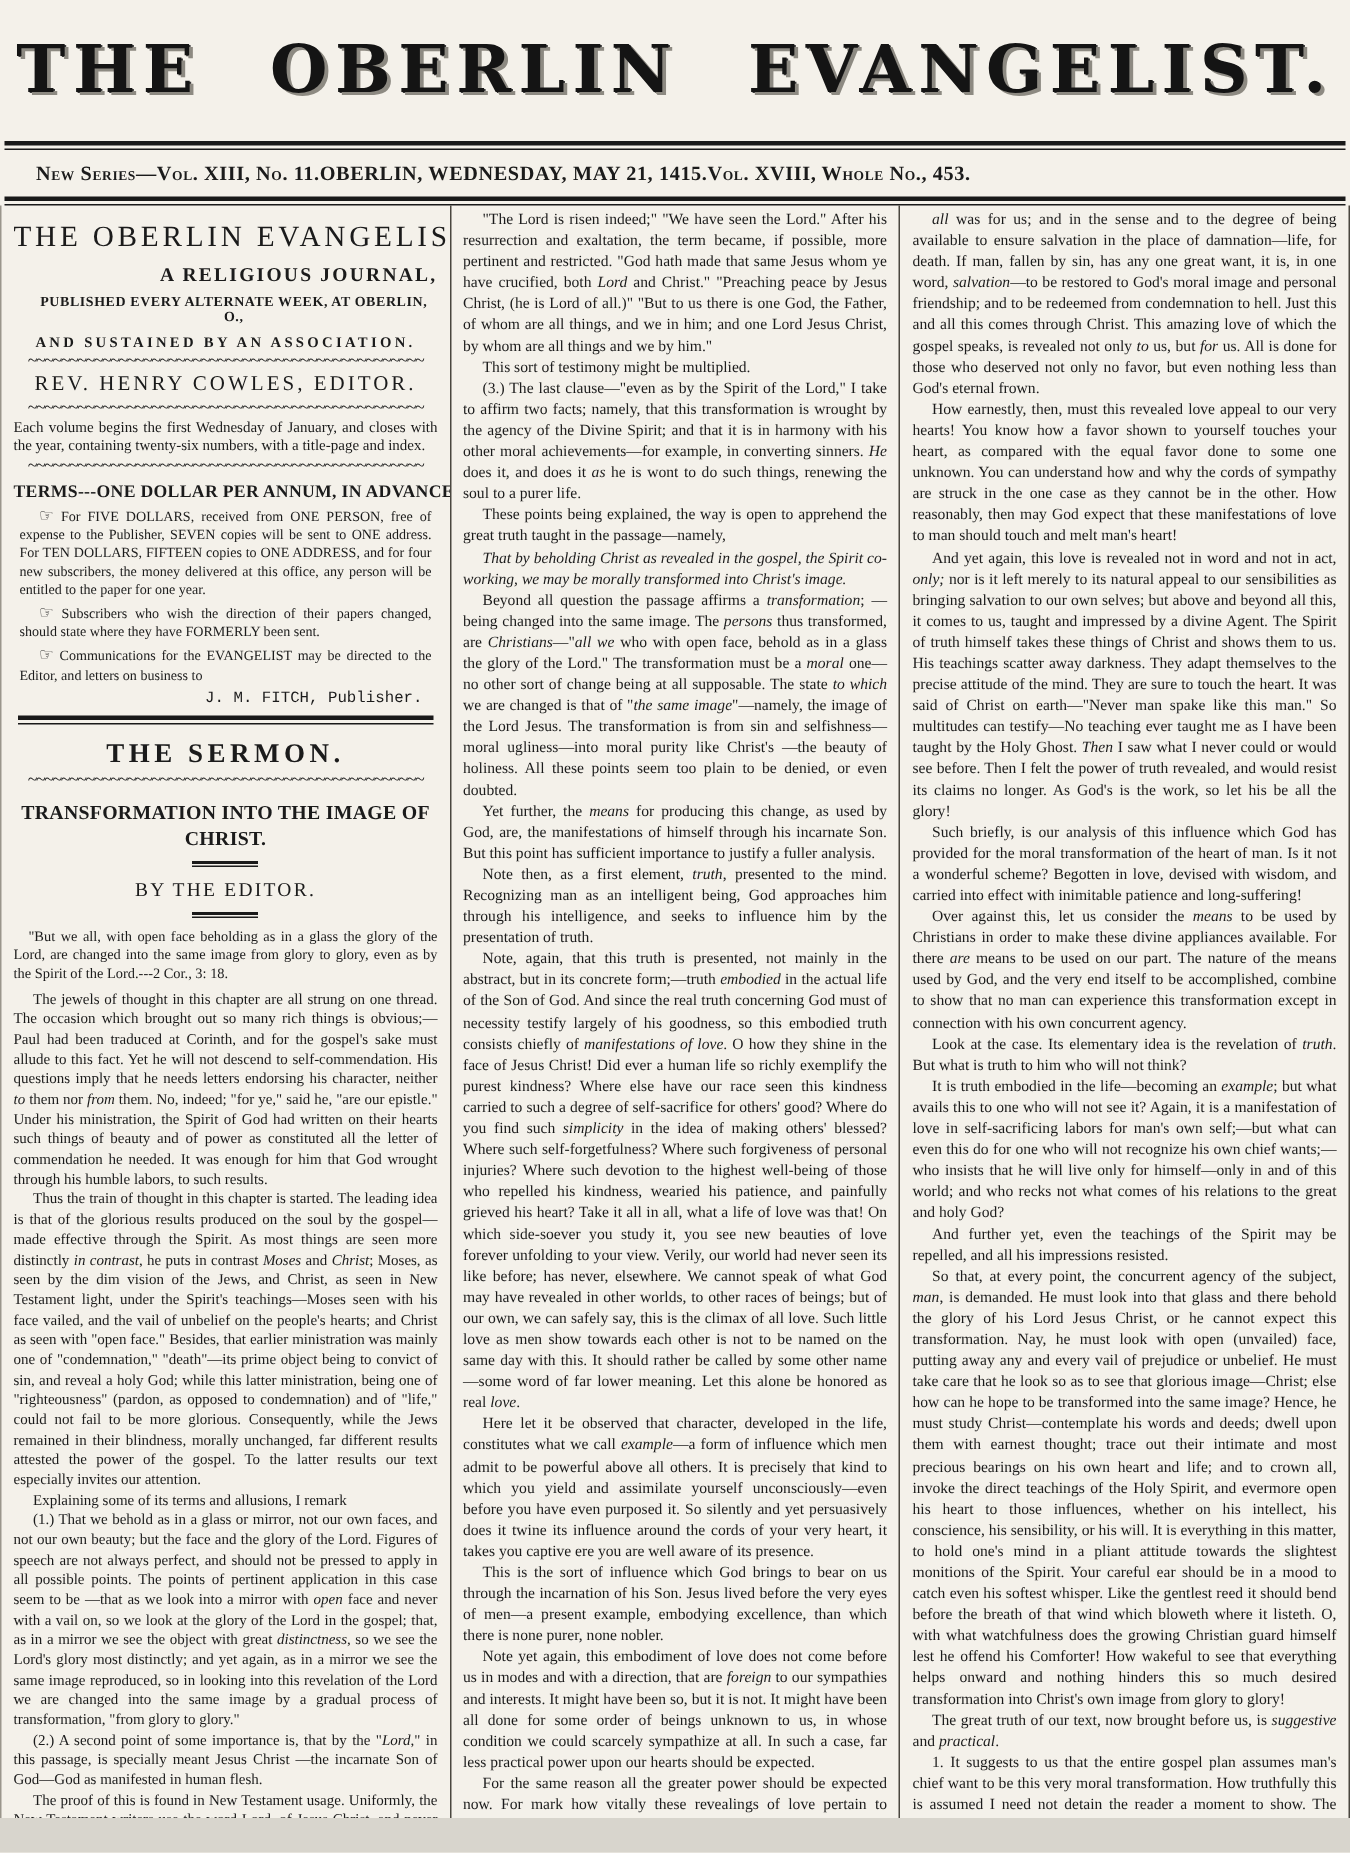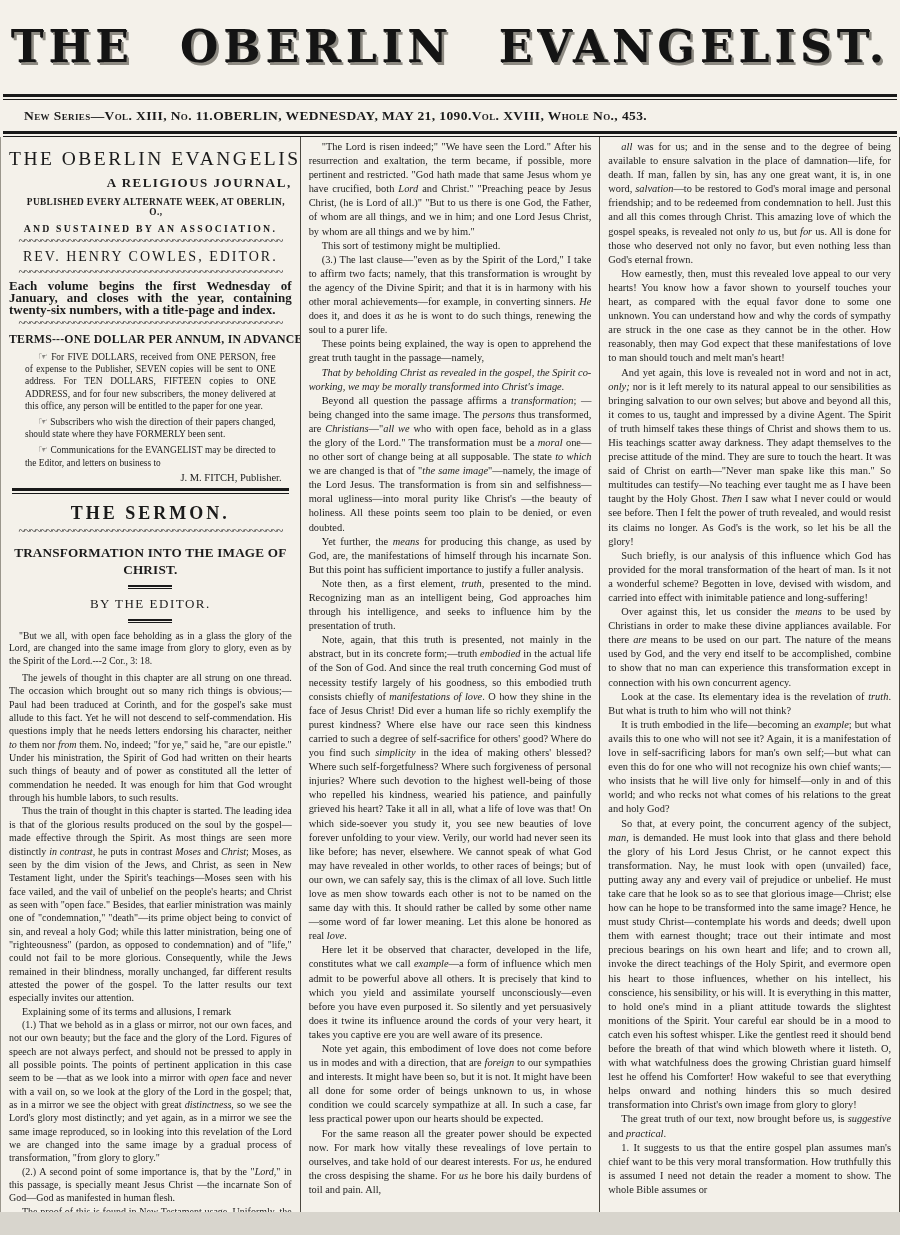--- a/index.html
+++ b/index.html
@@ -30,25 +30,25 @@
     padding:3px 8px 0 8px;overflow:hidden;
   }
   
   .j-title{font-size:19.5px;letter-spacing:2.5px;text-align:center;margin:8px 0 0;font-weight:400;white-space:nowrap;}
   .j-sub{font-size:13px;letter-spacing:1.5px;text-align:right;margin-top:5px;font-weight:700;}
   .j-line3{font-size:9.3px;font-weight:700;letter-spacing:.4px;text-align:center;margin-top:6px;margin-left:11px;}
   .j-line4{font-size:9.8px;font-weight:700;letter-spacing:2.2px;text-align:center;margin-top:6px;}
   .wavy{text-align:center;height:9px;line-height:7px;overflow:hidden;color:#1b1b1b;margin:2px 0;}
   .wavy::before{content:"~~~~~~~~~~~~~~~~~~~~~~~~~~~~~~~~~~~~~~~~~~~~~~~~";font-size:12px;letter-spacing:-1px;}
   .j-editor{font-size:14px;letter-spacing:2px;text-align:center;margin:4px 4px 1px;font-weight:400;white-space:nowrap;}
-  .j-note{font-size:13px;line-height:12px;font-weight:700;text-align:justify;margin:4px 0 2px;}
+  .j-note{font-size:10px;line-height:12px;font-weight:400;text-align:justify;margin:4px 0 2px;}
   .j-terms-head{font-size:11.8px;font-weight:700;text-align:center;margin:5px 0 3px;white-space:nowrap;letter-spacing:.2px;}
-  .terms-wrap .body-par{font-size:9.4px;line-height:12.2px;margin:0 16px 3px;}
+  .terms-wrap .body-par{font-size:9.4px;line-height:12.2px;margin:0 4px 3px;}
   .hand{font-size:11px;}
-  .j-publisher{text-align:right;font-size:10.5px;margin:0 10px 5px 0;}
+  .j-publisher{text-align:right;font-size:10.5px;margin:0 10px 5px 0;font-family:Liberation Mono, monospace;}
   
   .sermon-head{font-size:18px;font-weight:700;letter-spacing:3px;text-align:center;margin:9px 0 1px;}
   .sermon-title{font-size:13.2px;font-weight:700;text-align:center;line-height:17px;margin:9px 2px 2px;letter-spacing:.2px;}
   .short-rule{width:44px;margin:7px auto;border-top:2.5px solid #1b1b1b;border-bottom:1px solid #1b1b1b;height:1px;}
   .sermon-byline{font-size:13px;letter-spacing:1.5px;text-align:center;margin:6px 0 2px;font-weight:400;}
   .epigraph .body-par{font-size:9.6px;line-height:12.4px;text-indent:10px;margin:6px 0 4px;}
   
   .body-par{font-size:10.4px;line-height:14.1px;text-align:justify;text-indent:13px;margin:0;}
   .col1-body .body-par{font-size:10px;line-height:13.35px;}
   .body-par em{font-style:italic;}
@@ -58,21 +58,21 @@
 
 <div class="page">
 
   <div class="masthead">
     <h1>THE OBERLIN EVANGELIST.</h1>
   </div>
   <div class="rule-double"></div>
 
   <div class="dateline">
     <span>New Series—Vol. XIII, No. 11.</span>
-    <span>OBERLIN, WEDNESDAY, MAY 21, 1090.</span>
+    <span>OBERLIN, WEDNESDAY, MAY 21, 1415.</span>
     <span>Vol. XVIII, Whole No., 453.</span>
   </div>
   <div class="rule-double"></div>
 
   <div class="columns">
 
     <div class="col">
       <div>
         <div class="j-title">THE OBERLIN EVANGELIST,</div>
         <div class="j-sub">A RELIGIOUS JOURNAL,</div>
@@ -120,34 +120,36 @@
           <p class="body-par">"The Lord is risen indeed;" "We have seen the Lord." After his resurrection and exaltation, the term became, if possible, more pertinent and restricted. "God hath made that same Jesus whom ye have crucified, both <em>Lord</em> and Christ." "Preaching peace by Jesus Christ, (he is Lord of all.)" "But to us there is one God, the Father, of whom are all things, and we in him; and one Lord Jesus Christ, by whom are all things and we by him."</p>
           <p class="body-par">This sort of testimony might be multiplied.</p>
           <p class="body-par">(3.) The last clause—"even as by the Spirit of the Lord," I take to affirm two facts; namely, that this transformation is wrought by the agency of the Divine Spirit; and that it is in harmony with his other moral achievements—for example, in converting sinners. <em>He</em> does it, and does it <em>as</em> he is wont to do such things, renewing the soul to a purer life.</p>
           <p class="body-par">These points being explained, the way is open to apprehend the great truth taught in the passage—namely,</p>
           <p class="body-par"><em>That by beholding Christ as revealed in the gospel, the Spirit co-working, we may be morally transformed into Christ's image.</em></p>
           <p class="body-par">Beyond all question the passage affirms a <em>transformation</em>; —being changed into the same image. The <em>persons</em> thus transformed, are <em>Christians</em>—"<em>all we</em> who with open face, behold as in a glass the glory of the Lord." The transformation must be a <em>moral</em> one—no other sort of change being at all supposable. The state <em>to which</em> we are changed is that of "<em>the same image</em>"—namely, the image of the Lord Jesus. The transformation is from sin and selfishness—moral ugliness—into moral purity like Christ's —the beauty of holiness. All these points seem too plain to be denied, or even doubted.</p>
           <p class="body-par">Yet further, the <em>means</em> for producing this change, as used by God, are, the manifestations of himself through his incarnate Son. But this point has sufficient importance to justify a fuller analysis.</p>
           <p class="body-par">Note then, as a first element, <em>truth</em>, presented to the mind. Recognizing man as an intelligent being, God approaches him through his intelligence, and seeks to influence him by the presentation of truth.</p>
           <p class="body-par">Note, again, that this truth is presented, not mainly in the abstract, but in its concrete form;—truth <em>embodied</em> in the actual life of the Son of God. And since the real truth concerning God must of necessity testify largely of his goodness, so this embodied truth consists chiefly of <em>manifestations of love</em>. O how they shine in the face of Jesus Christ! Did ever a human life so richly exemplify the purest kindness? Where else have our race seen this kindness carried to such a degree of self-sacrifice for others' good? Where do you find such <em>simplicity</em> in the idea of making others' blessed? Where such self-forgetfulness? Where such forgiveness of personal injuries? Where such devotion to the highest well-being of those who repelled his kindness, wearied his patience, and painfully grieved his heart? Take it all in all, what a life of love was that! On which side-soever you study it, you see new beauties of love forever unfolding to your view. Verily, our world had never seen its like before; has never, elsewhere. We cannot speak of what God may have revealed in other worlds, to other races of beings; but of our own, we can safely say, this is the climax of all love. Such little love as men show towards each other is not to be named on the same day with this. It should rather be called by some other name—some word of far lower meaning. Let this alone be honored as real <em>love</em>.</p>
           <p class="body-par">Here let it be observed that character, developed in the life, constitutes what we call <em>example</em>—a form of influence which men admit to be powerful above all others. It is precisely that kind to which you yield and assimilate yourself unconsciously—even before you have even purposed it. So silently and yet persuasively does it twine its influence around the cords of your very heart, it takes you captive ere you are well aware of its presence.</p>
+          <p class="body-par">This is the sort of influence which God brings to bear on us through the incarnation of his Son. Jesus lived before the very eyes of men—a present example, embodying excellence, than which there is none purer, none nobler.</p>
           <p class="body-par">Note yet again, this embodiment of love does not come before us in modes and with a direction, that are <em>foreign</em> to our sympathies and interests. It might have been so, but it is not. It might have been all done for some order of beings unknown to us, in whose condition we could scarcely sympathize at all. In such a case, far less practical power upon our hearts should be expected.</p>
           <p class="body-par">For the same reason all the greater power should be expected now. For mark how vitally these revealings of love pertain to ourselves, and take hold of our dearest interests. For <em>us</em>, he endured the cross despising the shame. For <em>us</em> he bore his daily burdens of toil and pain. All,</p>
         </div>
     </div>
 
     <div class="col">
       <div>
           <p class="body-par"><em>all</em> was for us; and in the sense and to the degree of being available to ensure salvation in the place of damnation—life, for death. If man, fallen by sin, has any one great want, it is, in one word, <em>salvation</em>—to be restored to God's moral image and personal friendship; and to be redeemed from condemnation to hell. Just this and all this comes through Christ. This amazing love of which the gospel speaks, is revealed not only <em>to</em> us, but <em>for</em> us. All is done for those who deserved not only no favor, but even nothing less than God's eternal frown.</p>
           <p class="body-par">How earnestly, then, must this revealed love appeal to our very hearts! You know how a favor shown to yourself touches your heart, as compared with the equal favor done to some one unknown. You can understand how and why the cords of sympathy are struck in the one case as they cannot be in the other. How reasonably, then may God expect that these manifestations of love to man should touch and melt man's heart!</p>
           <p class="body-par">And yet again, this love is revealed not in word and not in act, <em>only;</em> nor is it left merely to its natural appeal to our sensibilities as bringing salvation to our own selves; but above and beyond all this, it comes to us, taught and impressed by a divine Agent. The Spirit of truth himself takes these things of Christ and shows them to us. His teachings scatter away darkness. They adapt themselves to the precise attitude of the mind. They are sure to touch the heart. It was said of Christ on earth—"Never man spake like this man." So multitudes can testify—No teaching ever taught me as I have been taught by the Holy Ghost. <em>Then</em> I saw what I never could or would see before. Then I felt the power of truth revealed, and would resist its claims no longer. As God's is the work, so let his be all the glory!</p>
           <p class="body-par">Such briefly, is our analysis of this influence which God has provided for the moral transformation of the heart of man. Is it not a wonderful scheme? Begotten in love, devised with wisdom, and carried into effect with inimitable patience and long-suffering!</p>
           <p class="body-par">Over against this, let us consider the <em>means</em> to be used by Christians in order to make these divine appliances available. For there <em>are</em> means to be used on our part. The nature of the means used by God, and the very end itself to be accomplished, combine to show that no man can experience this transformation except in connection with his own concurrent agency.</p>
           <p class="body-par">Look at the case. Its elementary idea is the revelation of <em>truth</em>. But what is truth to him who will not think?</p>
           <p class="body-par">It is truth embodied in the life—becoming an <em>example</em>; but what avails this to one who will not see it? Again, it is a manifestation of love in self-sacrificing labors for man's own self;—but what can even this do for one who will not recognize his own chief wants;—who insists that he will live only for himself—only in and of this world; and who recks not what comes of his relations to the great and holy God?</p>
+          <p class="body-par">And further yet, even the teachings of the Spirit may be repelled, and all his impressions resisted.</p>
           <p class="body-par">So that, at every point, the concurrent agency of the subject, <em>man</em>, is demanded. He must look into that glass and there behold the glory of his Lord Jesus Christ, or he cannot expect this transformation. Nay, he must look with open (unvailed) face, putting away any and every vail of prejudice or unbelief. He must take care that he look so as to see that glorious image—Christ; else how can he hope to be transformed into the same image? Hence, he must study Christ—contemplate his words and deeds; dwell upon them with earnest thought; trace out their intimate and most precious bearings on his own heart and life; and to crown all, invoke the direct teachings of the Holy Spirit, and evermore open his heart to those influences, whether on his intellect, his conscience, his sensibility, or his will. It is everything in this matter, to hold one's mind in a pliant attitude towards the slightest monitions of the Spirit. Your careful ear should be in a mood to catch even his softest whisper. Like the gentlest reed it should bend before the breath of that wind which bloweth where it listeth. O, with what watchfulness does the growing Christian guard himself lest he offend his Comforter! How wakeful to see that everything helps onward and nothing hinders this so much desired transformation into Christ's own image from glory to glory!</p>
           <p class="body-par">The great truth of our text, now brought before us, is <em>suggestive</em> and <em>practical</em>.</p>
           <p class="body-par">1. It suggests to us that the entire gospel plan assumes man's chief want to be this very moral transformation. How truthfully this is assumed I need not detain the reader a moment to show. The whole Bible assumes or</p>
         </div>
     </div>
 
   </div>
 </div>
 
 </body></html>

